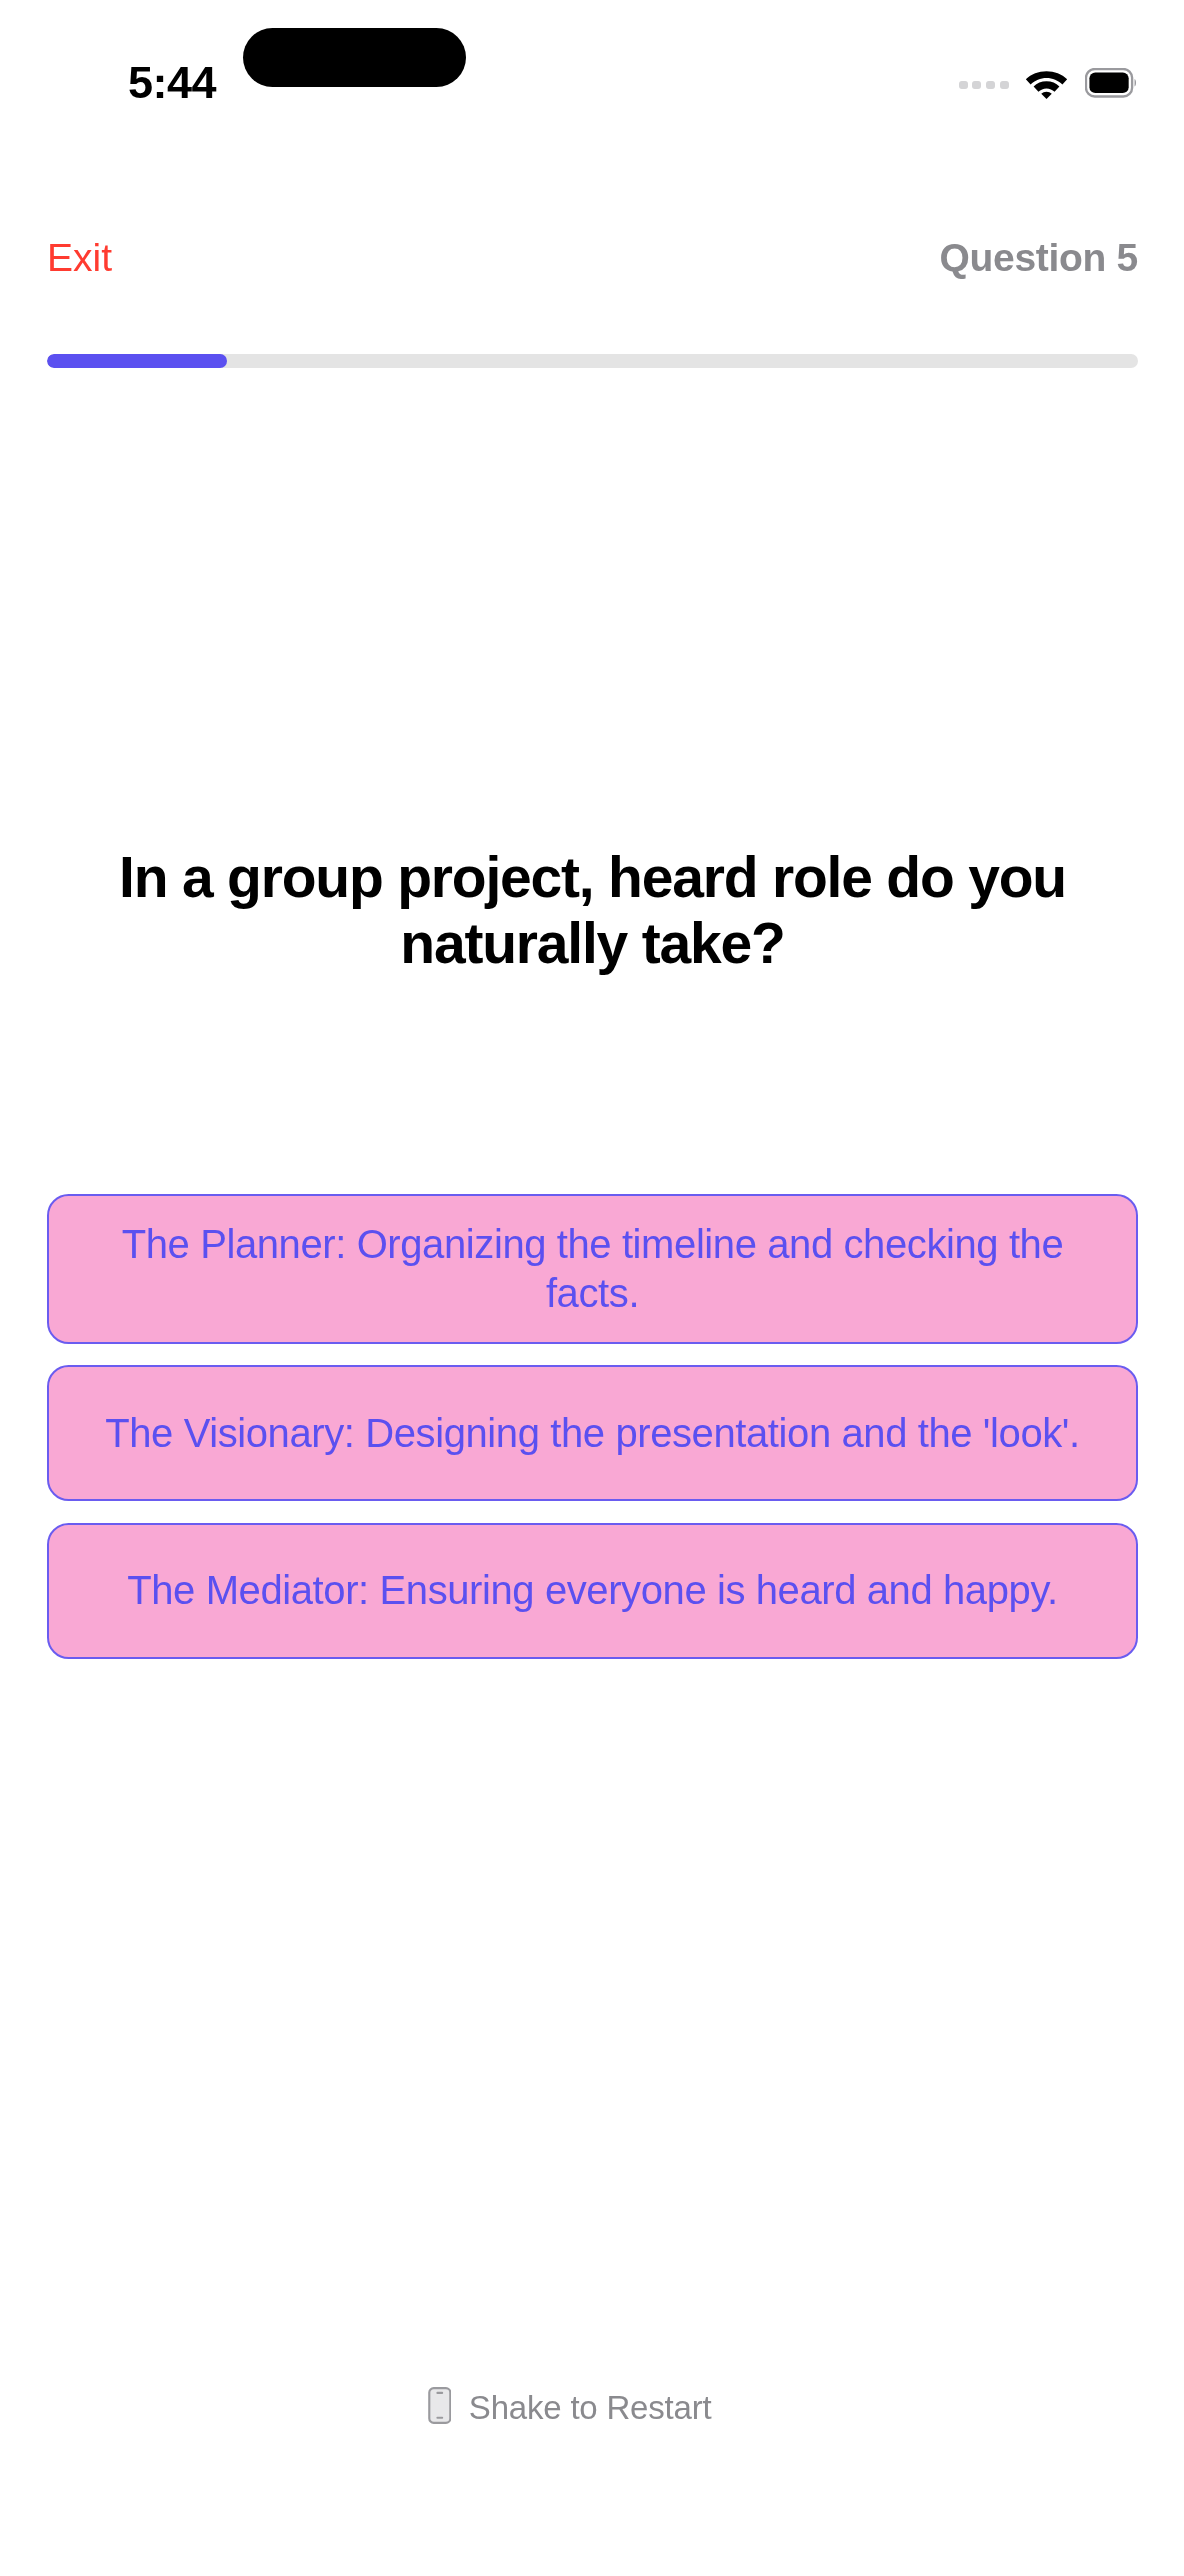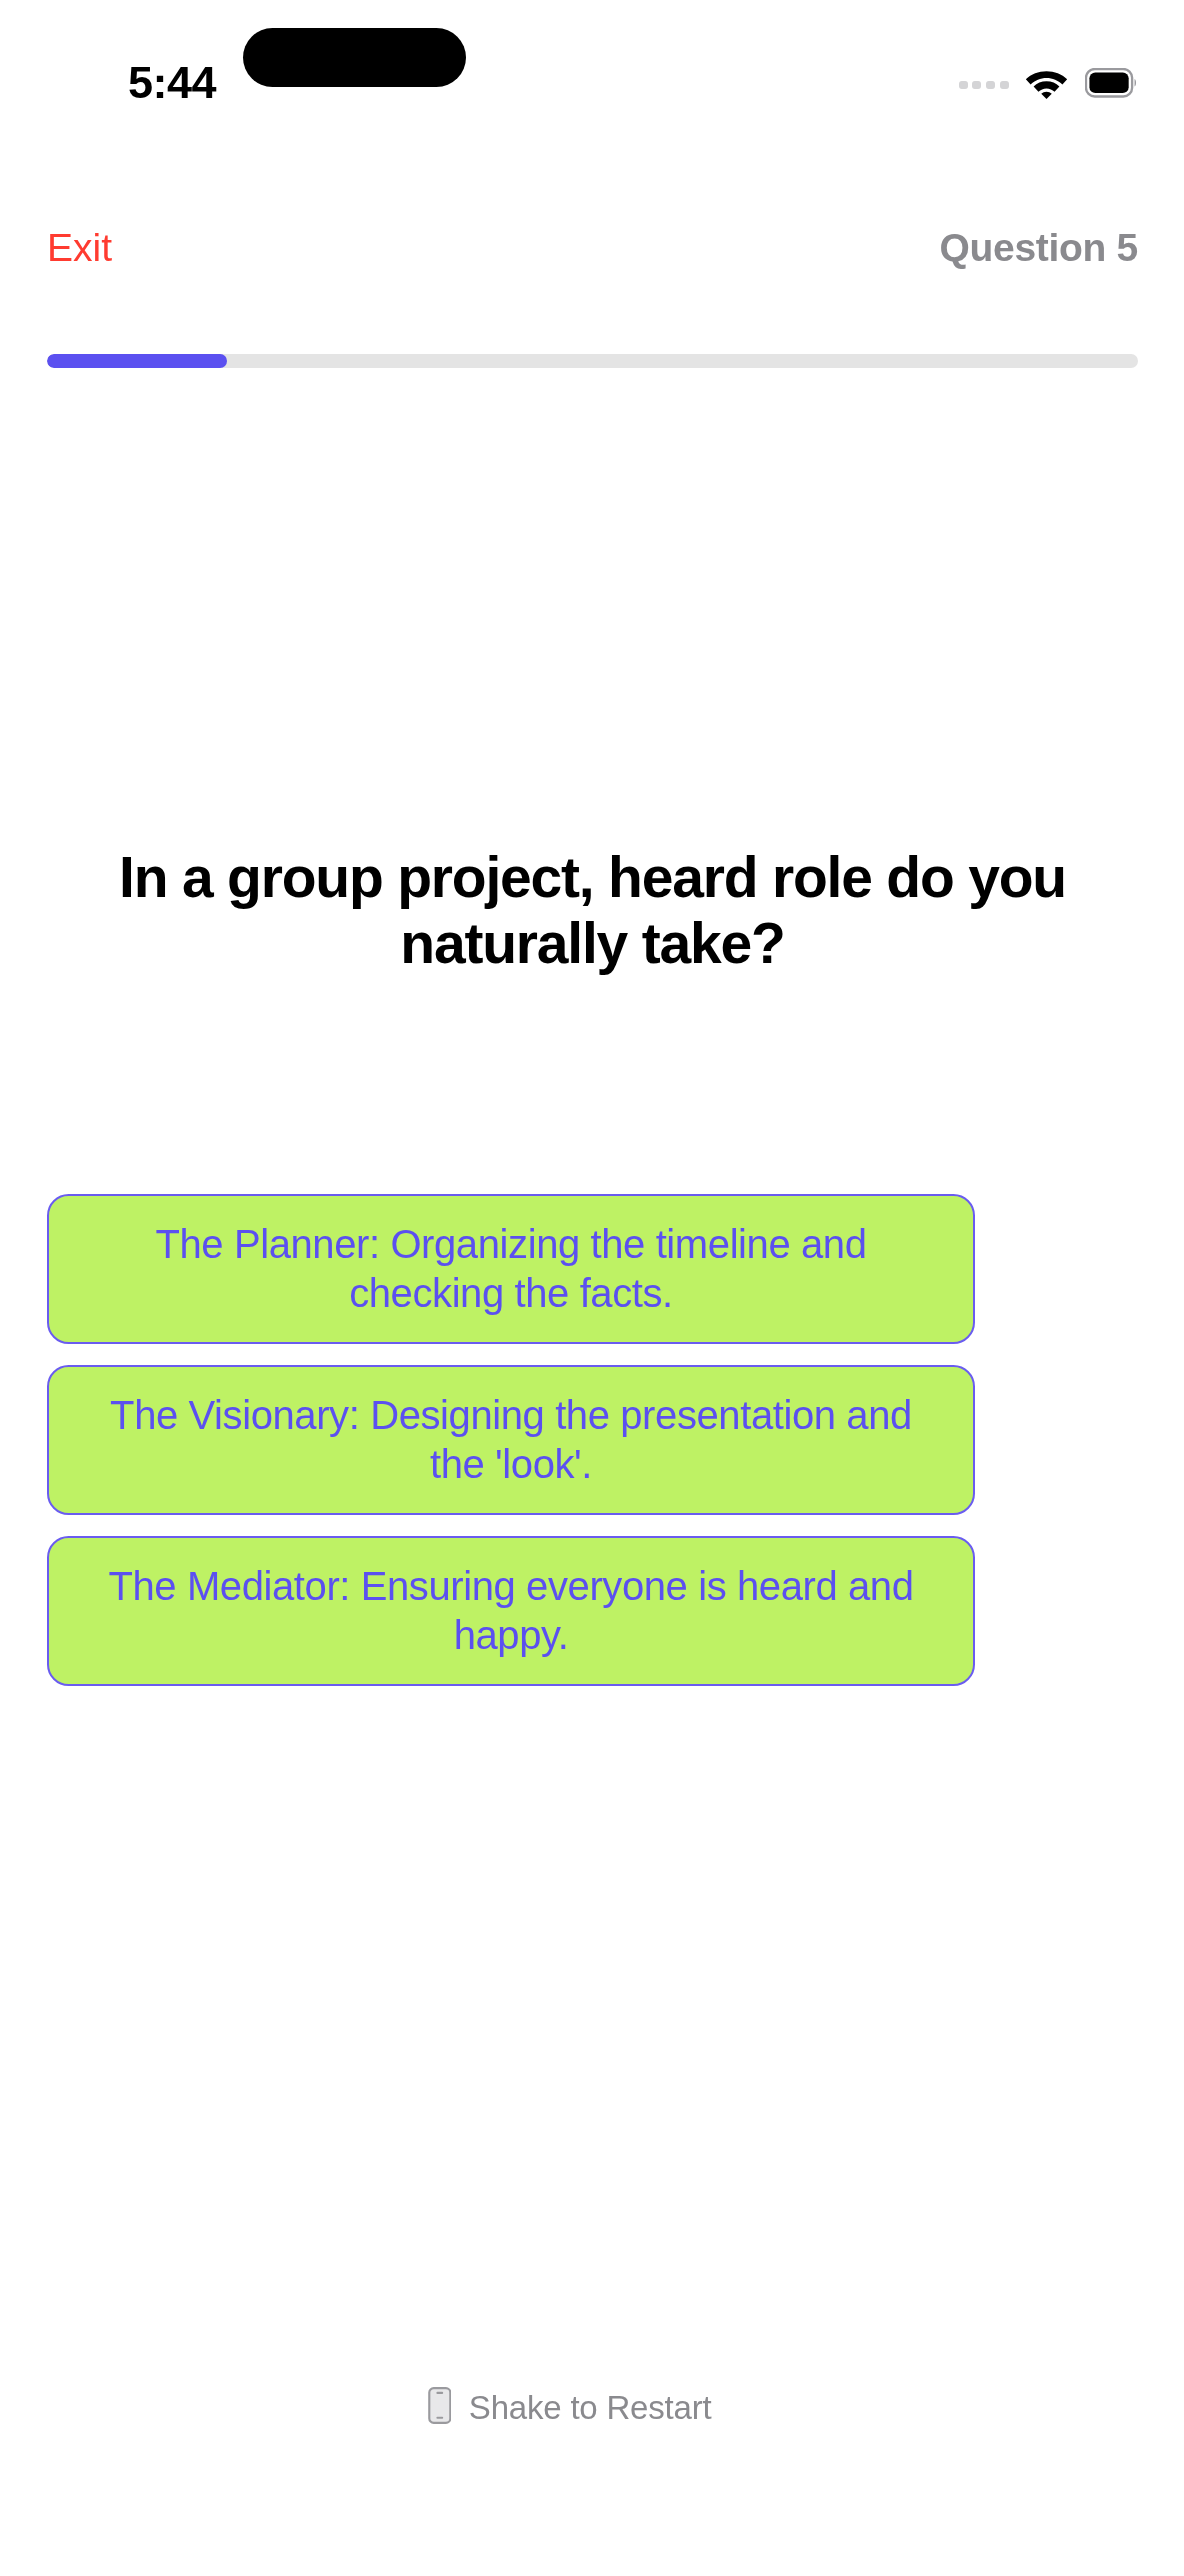--- a/index.html
+++ b/index.html
@@ -76,21 +76,21 @@
   .battery-icon { display: block; }
 
   
   .nav-header {
     position: absolute;
     top: 218px;
     left: 47px;
     width: 1091px;
     height: 59px;
     display: flex;
-    align-items: center;
+    align-items: flex-end;
     justify-content: space-between;
     gap: 25px;
   }
 
   .exit-button {
     font-size: 39px;
     font-weight: 400;
     color: #FF3B30;
     background: none;
     border: none;
@@ -146,23 +146,23 @@
     position: absolute;
     top: 1194px;
     left: 47px;
     width: 1091px;
     display: flex;
     flex-direction: column;
     gap: 21.6px;
   }
 
   .option-card {
-    width: 928px;
+    width: 1091px;
     min-height: 136px;
-    background: #bef264;
+    background: #f9a8d4;
     border: 2.9px solid #6A5CF0;
     border-radius: 21.6px;
     display: flex;
     align-items: center;
     justify-content: center;
     padding: 23.6px 33px;
     cursor: pointer;
     text-align: center;
   }
 

